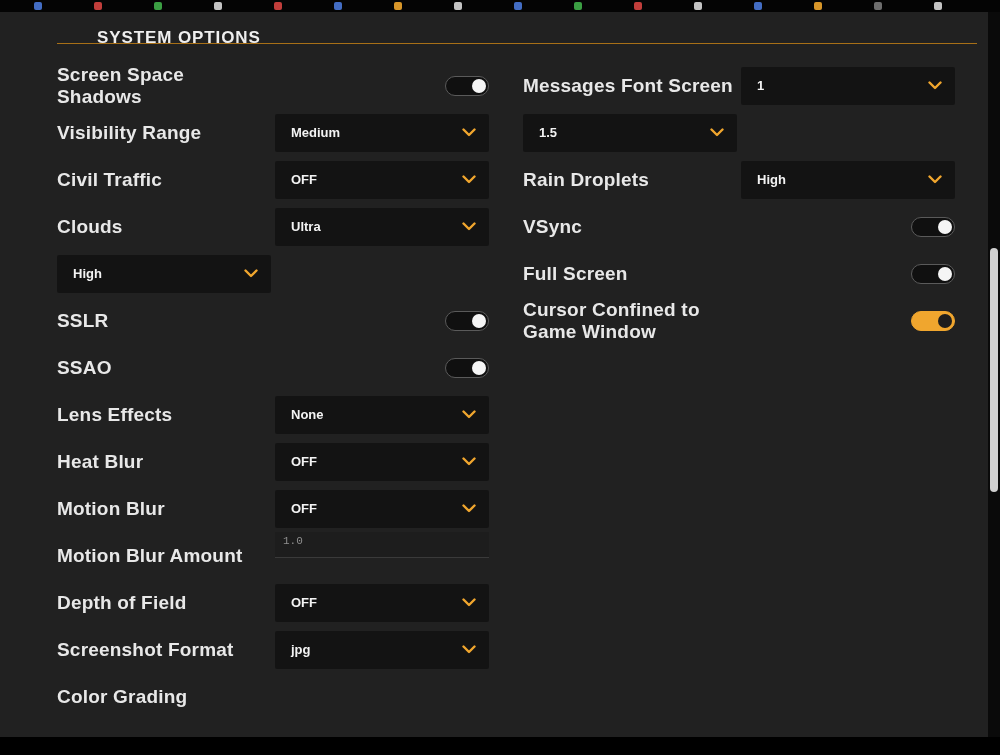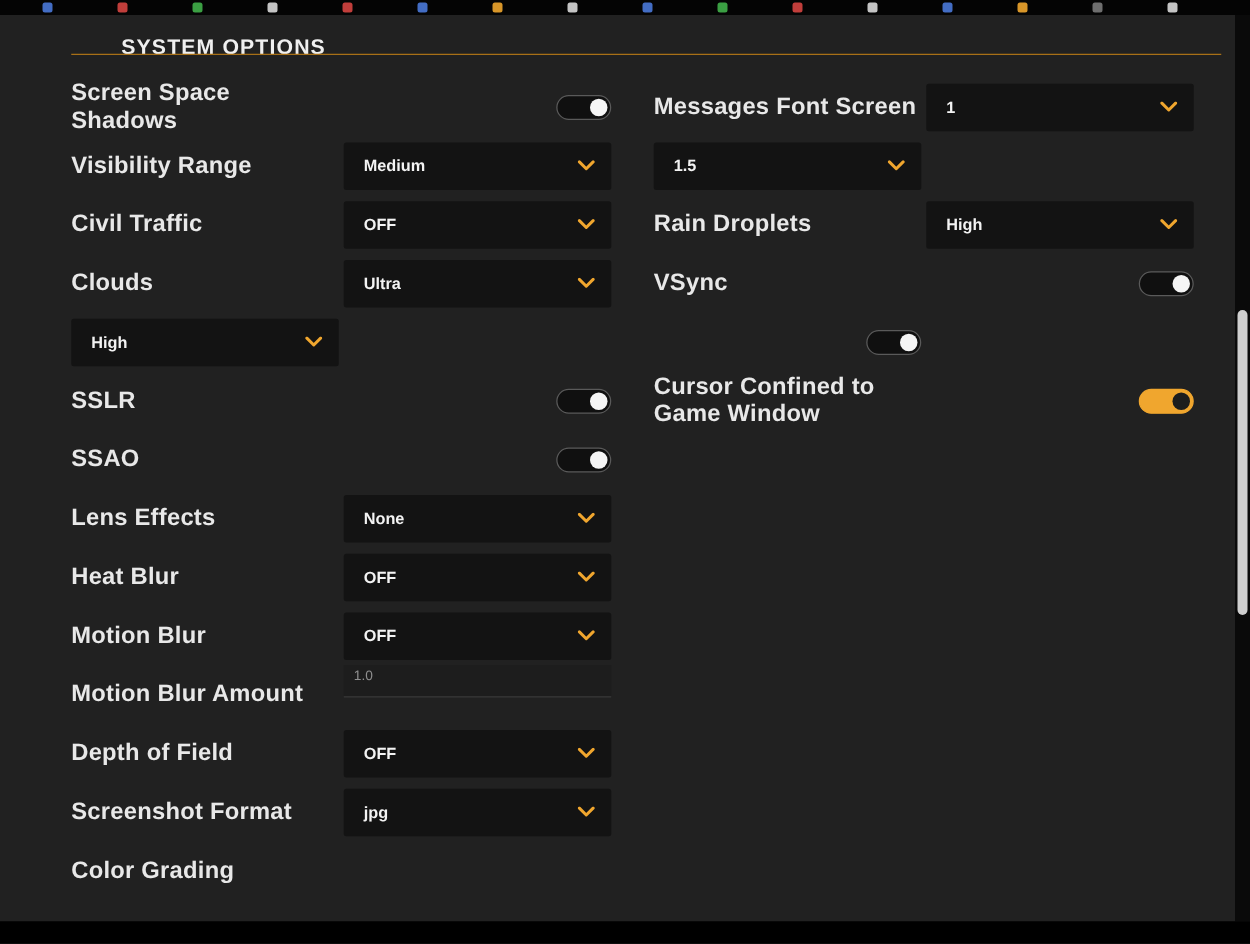--- a/index.html
+++ b/index.html
@@ -51,21 +51,21 @@
   .toggle { width:44px; height:20px; border-radius:10px; position:relative; cursor:pointer; }
   .toggle .knob { position:absolute; right:2px; top:2px; width:14px; height:14px; border-radius:50%; }
   .toggle.off { background:#101010; border:1px solid #5a5a5a; }
   .toggle.off .knob { right:2px; top:2px; background:#f5f5f5; }
   .toggle.on { background:var(--accent); border:1px solid var(--accent); }
   .toggle.on .knob { background:#1d1d1d; }
 
   .text-input {
     width:214px; height:26px; align-self:flex-start; flex:0 0 auto;
     background:#1d1d1d; border-bottom:1px solid #3a3a3a;
-    display:flex; align-items:flex-start; padding:3px 0 0 8px; cursor:text;
+    display:flex; align-items:flex-start; padding:3px 0 0 8px; cursor:text;font-family:Liberation Mono, monospace;
   }
   .text-input .ival { color:#8f8f8f; font-size:11px; }
 
   .scrollbar {
     position:absolute; right:0; top:12px; width:12px; height:725px; background:#0a0a0a;
   }
   .scroll-thumb {
     position:absolute; left:2px; top:236px; width:8px; height:244px;
     background:#cfcfcf; border-radius:4px; cursor:pointer;
   }
@@ -264,20 +264,21 @@
     <div class="row">
       <span class="lbl">VSync</span>
       <div class="tcell">
         <div class="toggle off">
             <span class="knob"></span>
           </div>
       </div>
     </div>
 
     <div class="row">
+      <span class="lbl">Full Screen</span>
       <div class="tcell">
         <div class="toggle off">
             <span class="knob"></span>
           </div>
       </div>
     </div>
 
     <div class="row">
       <span class="lbl">Cursor Confined to Game Window</span>
       <div class="tcell">

